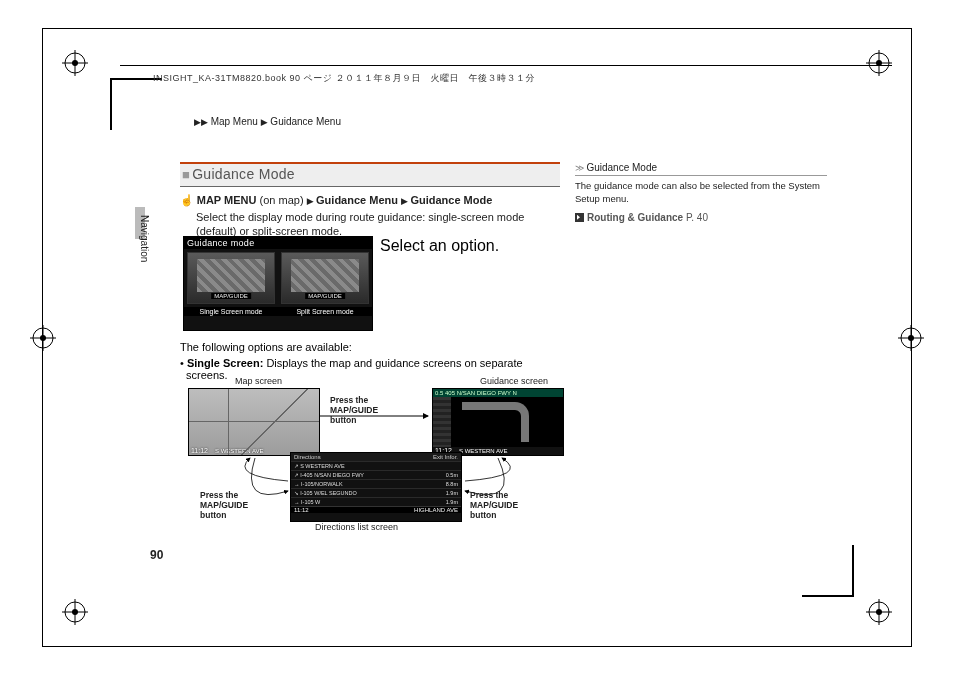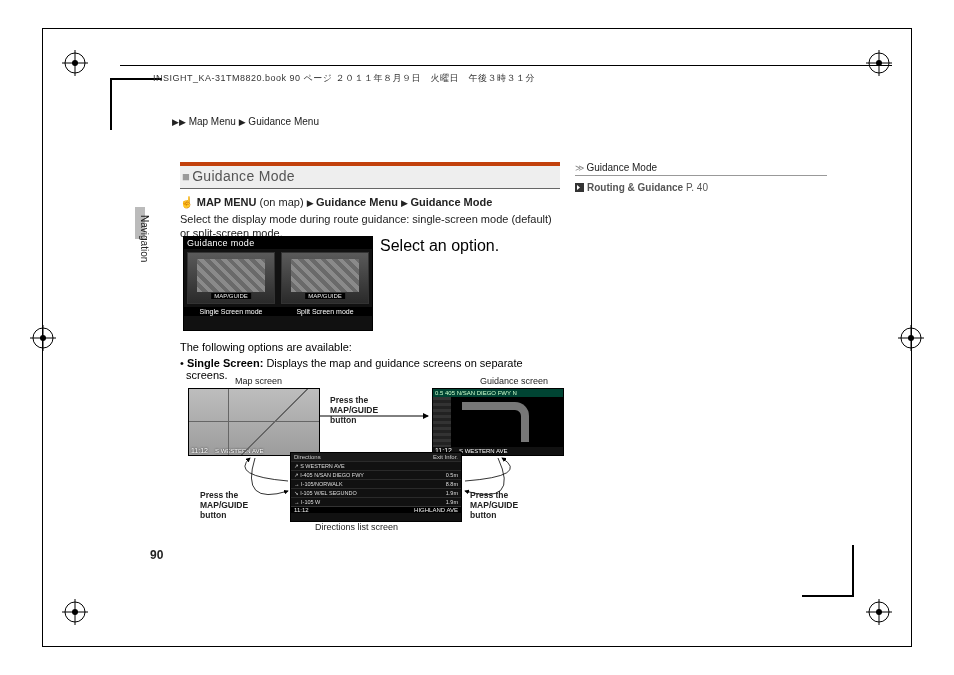--- a/index.html
+++ b/index.html
@@ -57,21 +57,21 @@
   .header-text {
     position: absolute;
     left: 153px;
     top: 72px;
     font-size: 9px;
     color: #333;
     letter-spacing: 0.5px;
   }
   .breadcrumb {
     position: absolute;
-    left: 172px;
+    left: 194px;
     top: 116px;
     font-size: 10px;
     color: #222;
   }
   .breadcrumb .tri { font-size: 9px; }
   .side-tab {
     position: absolute;
     left: 135px;
     top: 207px;
     width: 10px;
@@ -92,41 +92,41 @@
   .content {
     position: absolute;
     left: 180px;
     top: 162px;
     width: 380px;
     font-size: 11px;
     color: #222;
     line-height: 1.25;
   }
   .section-head {
-    border-top: 4px solid #c2410c;
+    border-top: 2px solid #c2410c;
     border-bottom: 1px solid #666;
     background: #eee;
     padding: 2px 4px 2px 2px;
     font-size: 14px;
     color: #555;
     letter-spacing: 0.3px;
   }
   .section-head .sq {
     color: #999;
     font-size: 13px;
     margin-right: 2px;
   }
   .menu-path {
     margin: 7px 0 4px 0;
     font-size: 11px;
   }
   .menu-path .bold { font-weight: bold; }
   .menu-path .note { font-weight: normal; }
   .menu-path .tri { font-size: 9px; }
-  .paragraph { margin: 2px 0 6px 0; }
+  .paragraph { margin: 2px 0 6px 16px; }
   .option-prompt {
     position: absolute;
     left: 380px;
     top: 237px;
     font-size: 16px;
   }
   .hero-img {
     position: absolute;
     left: 183px;
     top: 236px;
@@ -440,19 +440,20 @@
   <div class="lbl lbl1">Press the MAP/GUIDE button</div>
   <div class="lbl lbl2">Press the MAP/GUIDE button</div>
   <div class="lbl lbl3">Press the MAP/GUIDE button</div>
 </div>
 
 <div class="sidebar">
   <div class="sidebar-head">
     <span class="sq">≫</span><span>Guidance Mode</span>
   </div>
   <div class="rule"></div>
+  <div class="sidebar-body">The guidance mode can also be selected from the System Setup menu.</div>
   <div class="sidebar-link">
     <span class="icon"></span><b>Routing &amp; Guidance</b>
     <span>P. 40</span>
   </div>
 </div>
 
 <div class="page-num">90</div>
 
 </body></html>

